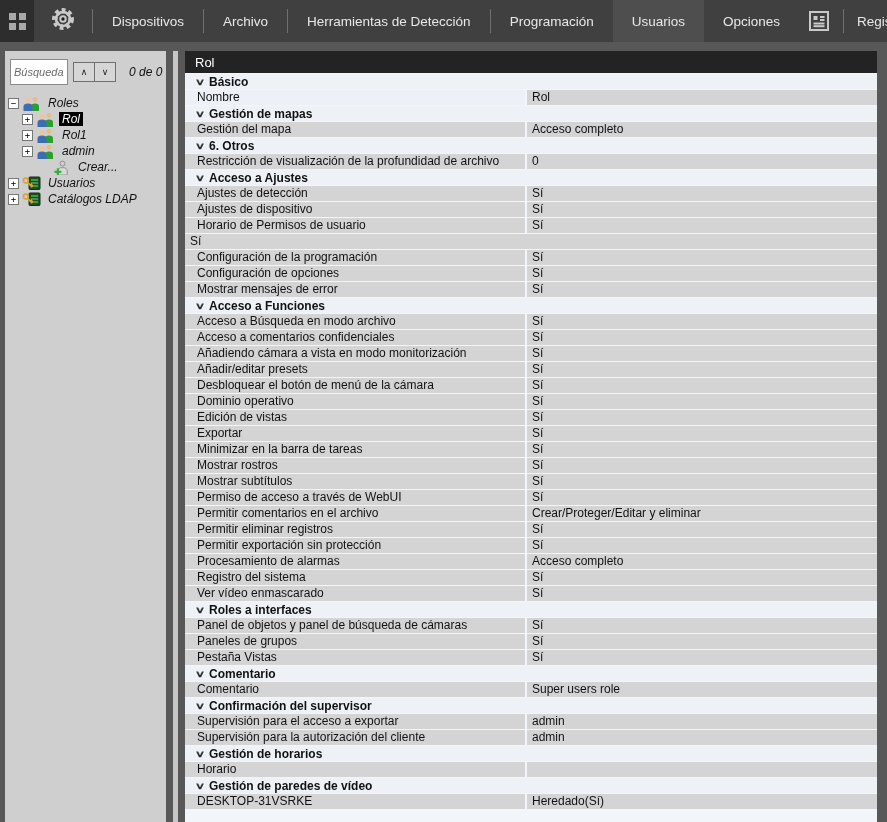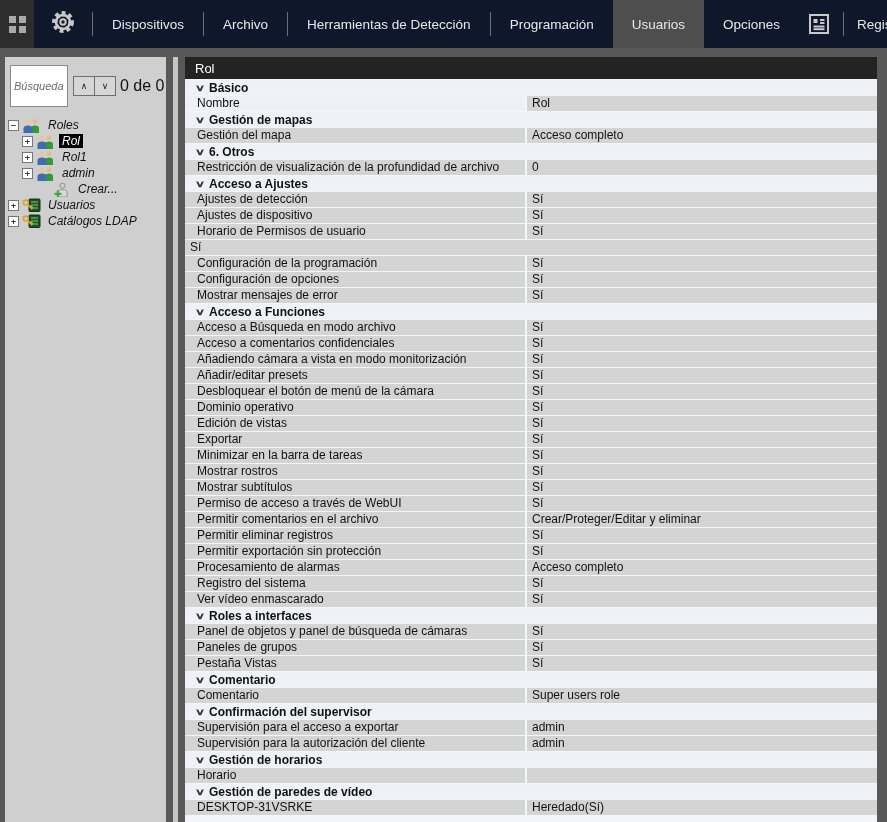--- a/index.html
+++ b/index.html
@@ -3,42 +3,42 @@
 <meta charset="utf-8">
 <style>
   html,body{margin:0;padding:0;}
   body{
     width:887px;height:822px;overflow:hidden;
     background:#585858;
     font-family:"Liberation Sans",sans-serif;
     -webkit-font-smoothing:antialiased;
   }
   
-  .topbar{height:48px;background:#0f172a;display:flex;align-items:stretch;color:#e8e8e8;}
+  .topbar{height:42px;background:#404040;display:flex;align-items:stretch;color:#e8e8e8;}
   .apps{width:34px;background:#2d2d2d;display:flex;align-items:center;justify-content:center;flex:none;}
   .apps-grid{width:17px;height:17px;display:grid;grid-template-columns:7px 7px;grid-template-rows:7px 7px;gap:3px;}
   .apps-grid div{background:#a9a9a9;}
   .gear-wrap{width:58px;display:flex;align-items:center;justify-content:center;flex:none;}
   .tb-sep{width:1px;height:24px;background:#6f6f6f;align-self:center;flex:none;}
   #tabs{display:flex;align-items:stretch;}
   .tab{display:flex;align-items:center;padding:0 19px;font-size:13.5px;white-space:nowrap;cursor:default;}
   .tab.selected{background:#4e4e4e;}
   .tb-right{margin-left:auto;display:flex;align-items:center;}
   .log-icon{margin:0 12px 0 8px;display:flex;align-items:center;}
   .log-label{font-size:13.5px;padding:0 12px 0 13px;white-space:nowrap;}
   
   .content{height:780px;box-sizing:border-box;padding:9px 10px 0 5px;display:flex;background:#585858;}
   
   .sidebar{width:161px;background:#cfcfcf;flex:none;display:flex;flex-direction:column;color:#111;}
   .search-row{display:flex;align-items:center;padding:8px 0 5px 5px;}
-  .search-input{width:50px;height:16px;border:1px solid #8a8a8a;background:#fff;font-family:"Liberation Sans",sans-serif;font-size:11px;padding:12px 3px;color:#222;margin:0;}
+  .search-input{width:50px;height:16px;border:1px solid #8a8a8a;background:#fff;font-family:"Liberation Sans",sans-serif;font-size:11px;padding:4px 3px;color:#222;margin:0;}
   .search-input::placeholder{font-style:italic;color:#6a6a6a;opacity:1;}
   .nav-btn{width:22px;height:20px;box-sizing:border-box;border:1px solid #6f6f6f;background:#d6d6d6;font-size:9px;color:#222;display:flex;align-items:center;justify-content:center;margin-left:-1px;padding:0;}
   .nav-btn.first{margin-left:5px;}
-  .count{font-size:16px;margin-left:4px;white-space:nowrap;}
+  .count{font-size:12px;margin-left:13px;white-space:nowrap;font-style:italic;}
   .tree{padding-top:5px;font-size:12px;}
   .tree-row{height:16px;display:flex;align-items:center;white-space:nowrap;}
   .ebox{width:11px;height:11px;box-sizing:border-box;border:1px solid #777;background:#fff;font-family:"DejaVu Sans Mono",monospace;font-size:9px;line-height:8px;text-align:center;color:#000;margin-right:3px;flex:none;}
   .ebox.hidden{visibility:hidden;}
   .ticon{width:19px;height:15px;margin-right:4px;flex:none;}
   .ticon svg{display:block;}
   .tlabel{padding:0 3px;font-style:italic;}
   .tlabel.selected{background:#000;color:#fff;}
   
   .divider{width:19px;flex:none;display:flex;justify-content:center;background:#585858;}

